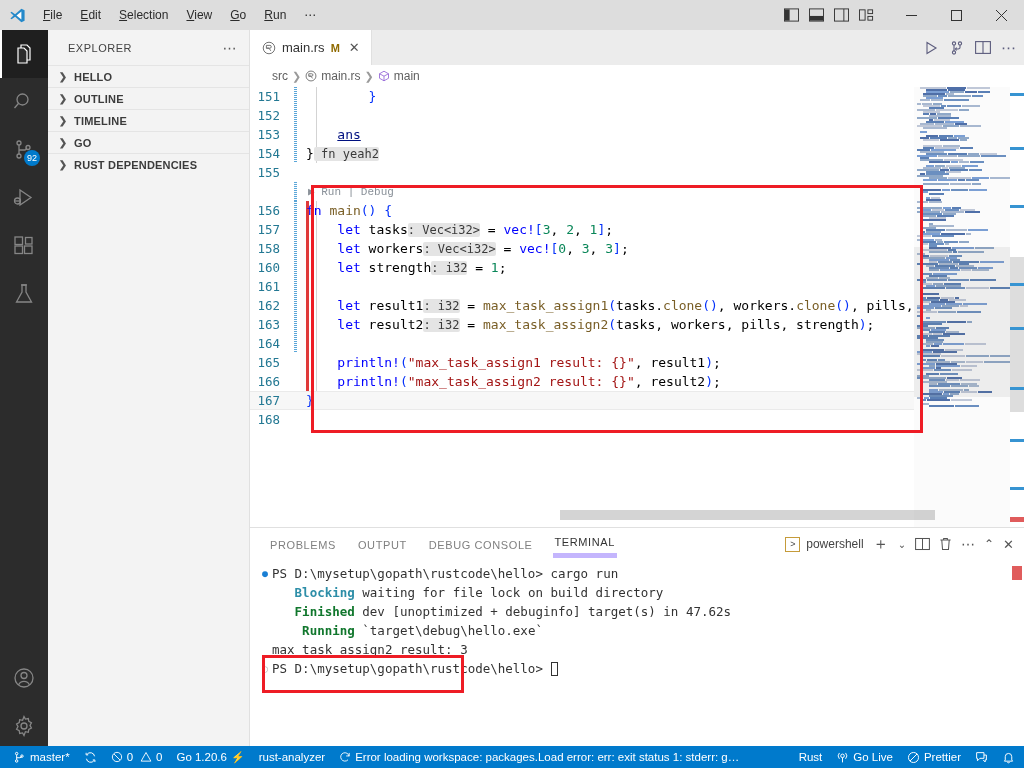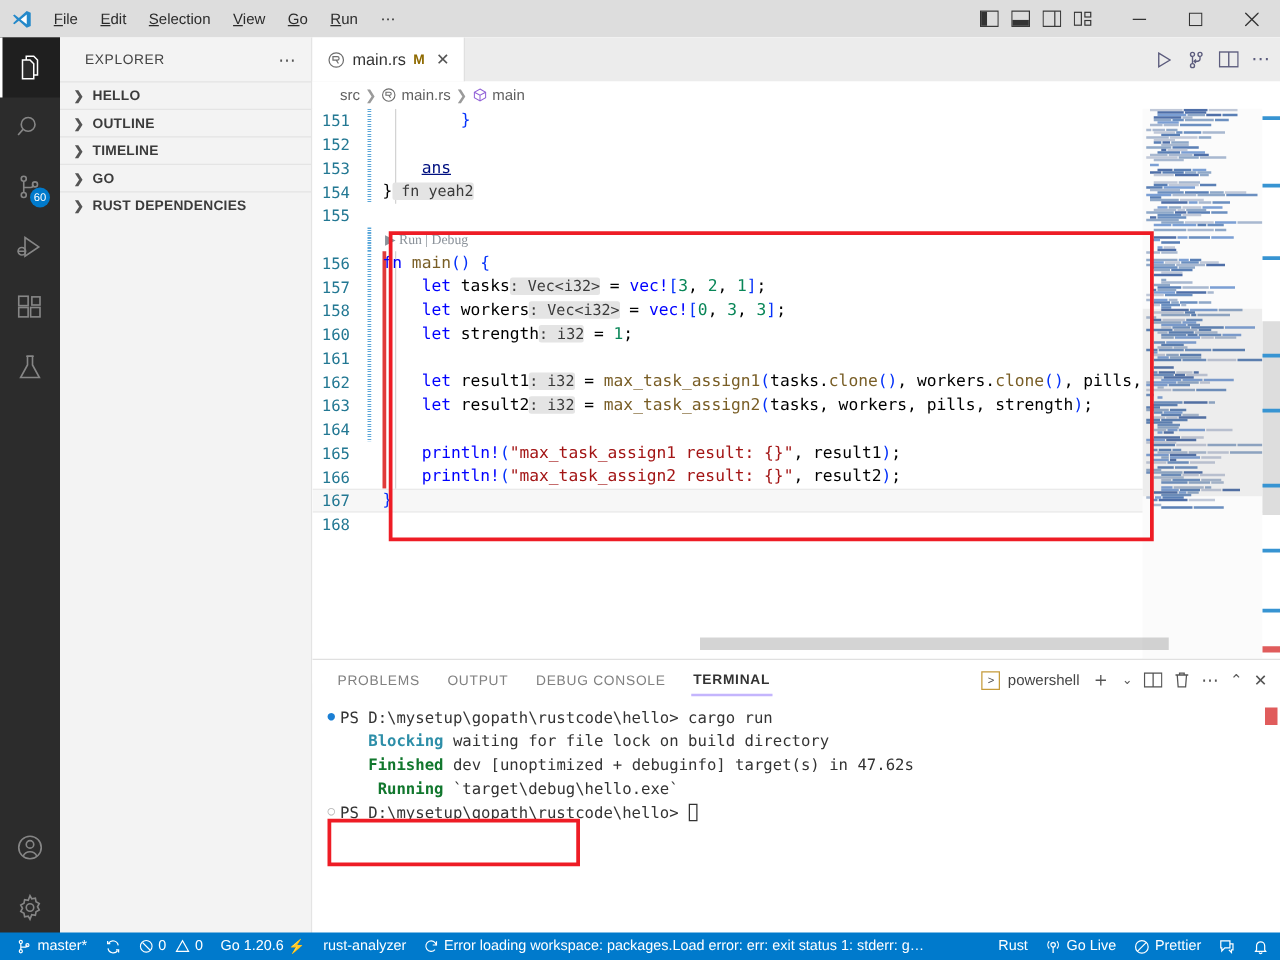--- a/index.html
+++ b/index.html
@@ -103,21 +103,21 @@
     height: 19px; display: flex; align-items: center; font-family: "DejaVu Sans Mono", monospace;
     font-size: 13px; white-space: pre;
   }
   .lnum {
     width: 44px; text-align: right; padding-right: 14px; color: #237893;
     font-family: "DejaVu Sans Mono", monospace; font-size: 12.5px; flex: none;
   }
   .ltext { padding-left: 12px; color: #000000; }
   .codelens {
     height: 19px; display: flex; align-items: center; font-size: 11px;
-    color: #8a9199; padding-left: 58px; font-family: Liberation Serif, serif;
+    color: #8a9199; padding-left: 58px; font-family: Liberation Mono, monospace;
   }
 
   
   .kw  { color: #0000ff; }
   .fnn { color: #795e26; }
   .mac { color: #0000ff; }
   .str { color: #a31515; }
   .num { color: #098658; }
   .var { color: #001080; }
   .pun { color: #000000; }
@@ -149,21 +149,21 @@
     background: rgba(100,100,100,.28); border-radius: 0;
   }
 
   
   .panel {
     position: absolute; left: 250px; top: 527px; width: 774px; height: 221px;
     background: #ffffff; border-top: 1px solid #e0e0e0;
   }
   .panel-tabs { height: 32px; display: flex; align-items: center; padding-left: 18px; gap: 18px; }
   .ptab { font-size: 11px; color: #808080; letter-spacing: .6px; padding: 6px 2px 5px; }
-  .ptab.active { color: #333333; border-bottom: 2px solid #c4b5fd; font-weight: bold; }
+  .ptab.active { color: #333333; border-bottom: 5px solid #c4b5fd; }
   .panel-actions {
     position: absolute; right: 10px; top: 0; height: 32px; display: flex; align-items: center; gap: 9px;
     font-size: 12px; color: #555555;
   }
   .term-chip { display: flex; align-items: center; gap: 6px; font-size: 12px; color: #444; }
   .term-chip .sqbox {
     width: 15px; height: 15px; border: 1px solid #c59b3a; display: flex; align-items: center;
     justify-content: center; font-size: 9px; color: #444;
   }
   .term-body {
@@ -277,21 +277,21 @@
           <line x1="6.4" y1="13.5" x2="2.5" y2="18"></line>
       </svg>
     </div>
     <div class="act-ico">
       <svg width="24" height="24" viewBox="0 0 24 24" fill="none" stroke="currentColor" stroke-width="1.3">
         <circle cx="7" cy="5" r="2"></circle>
           <circle cx="7" cy="18" r="2"></circle>
           <circle cx="16" cy="9.5" r="2"></circle>
         <path d="M7 7 v9 M7 12 h5.5 a2 2 0 0 0 2-2 v-0.5"></path>
       </svg>
-      <span class="badge">60</span>
+      <span class="badge">92</span>
     </div>
     <div class="act-ico">
       <svg width="24" height="24" viewBox="0 0 24 24" fill="none" stroke="currentColor" stroke-width="1.3">
         <path d="M8 4 L19 11.5 L8 19 Z"></path>
           <circle cx="5.5" cy="15" r="3"></circle>
           <line x1="2.2" y1="15" x2="8.8" y2="15"></line>
       </svg>
     </div>
     <div class="act-ico">
       <svg width="24" height="24" viewBox="0 0 24 24" fill="none" stroke="currentColor" stroke-width="1.3">
@@ -1193,20 +1193,24 @@
       </div>
       <div class="tline">
         <span class="tdot"></span>
         <span>   <span class="g-green">Finished</span> dev [unoptimized + debuginfo] target(s) in 47.62s</span>
       </div>
       <div class="tline">
         <span class="tdot"></span>
         <span>    <span class="g-green">Running</span> `target\debug\hello.exe`</span>
       </div>
       <div class="tline">
+        <span class="tdot"></span>
+        <span>max_task_assign2 result: 3</span>
+      </div>
+      <div class="tline">
         <span class="tdot" style="color:#b5b5b5;">○</span>
         <span>PS D:\mysetup\gopath\rustcode\hello&gt; </span>
         <span class="cursor-blk"></span>
       </div>
     </div>
     <div class="term-scroll"></div>
   </div>
 
   <div class="statusbar">
     <div class="sb-item">

